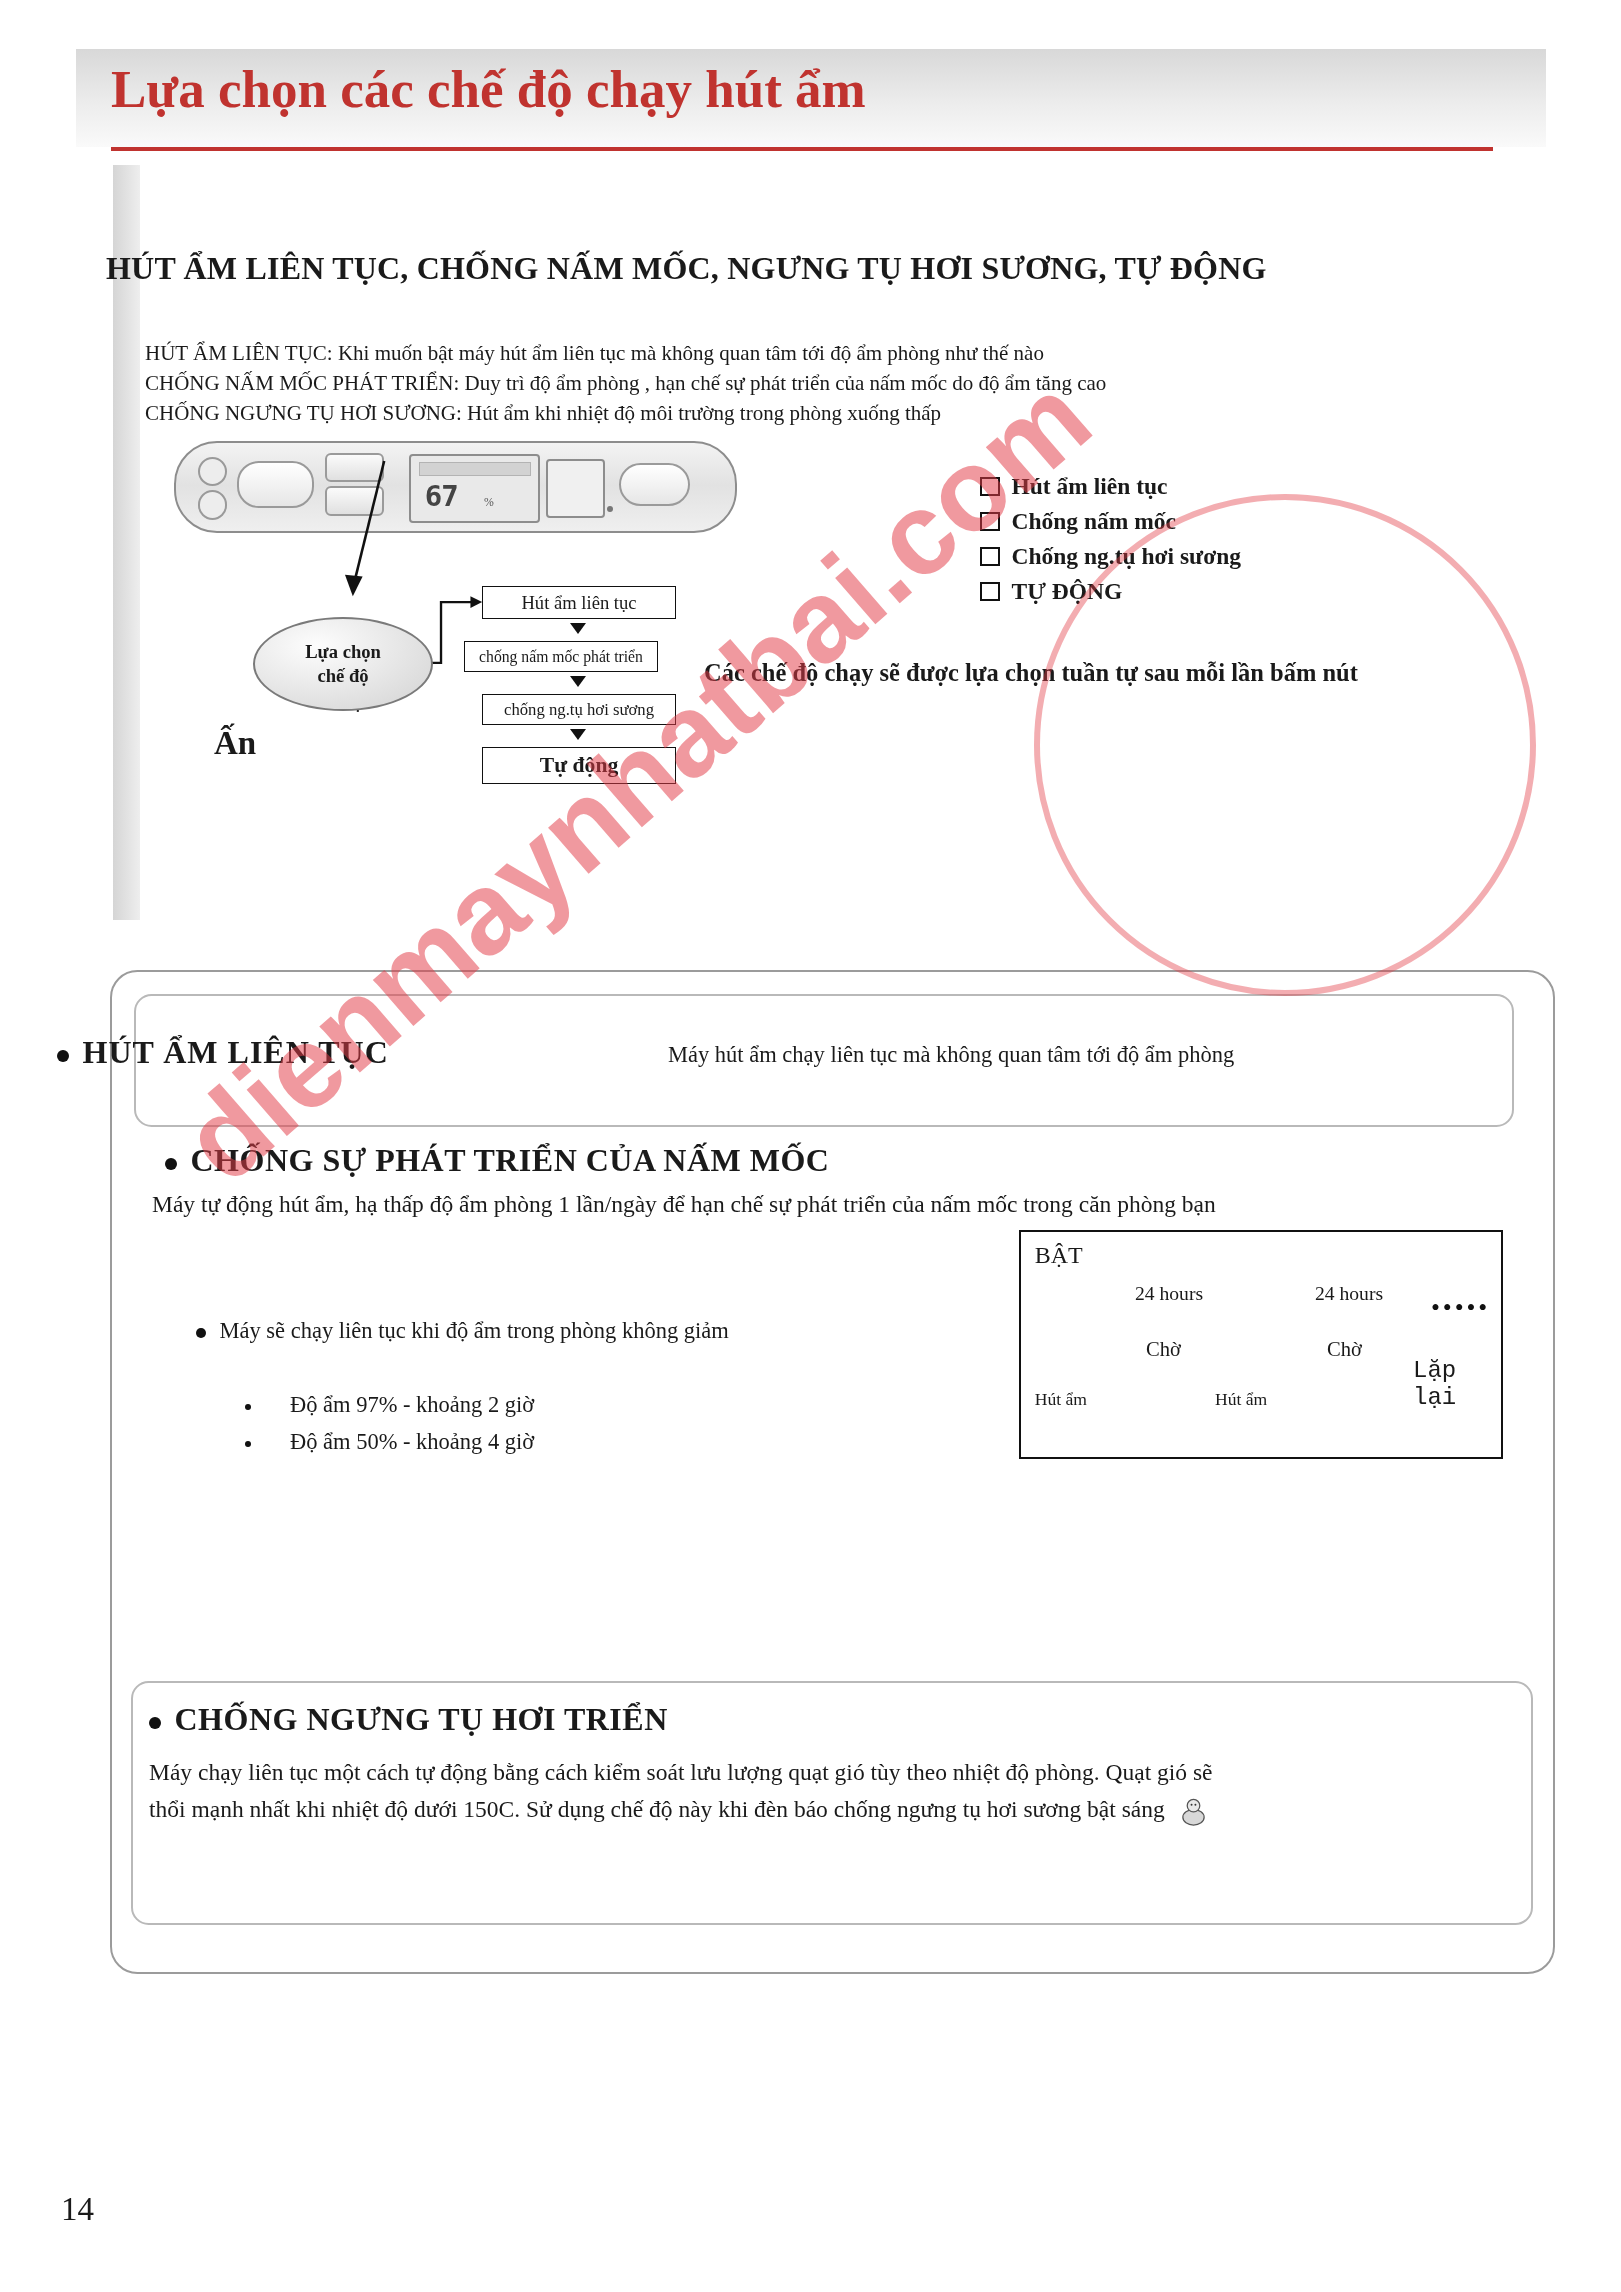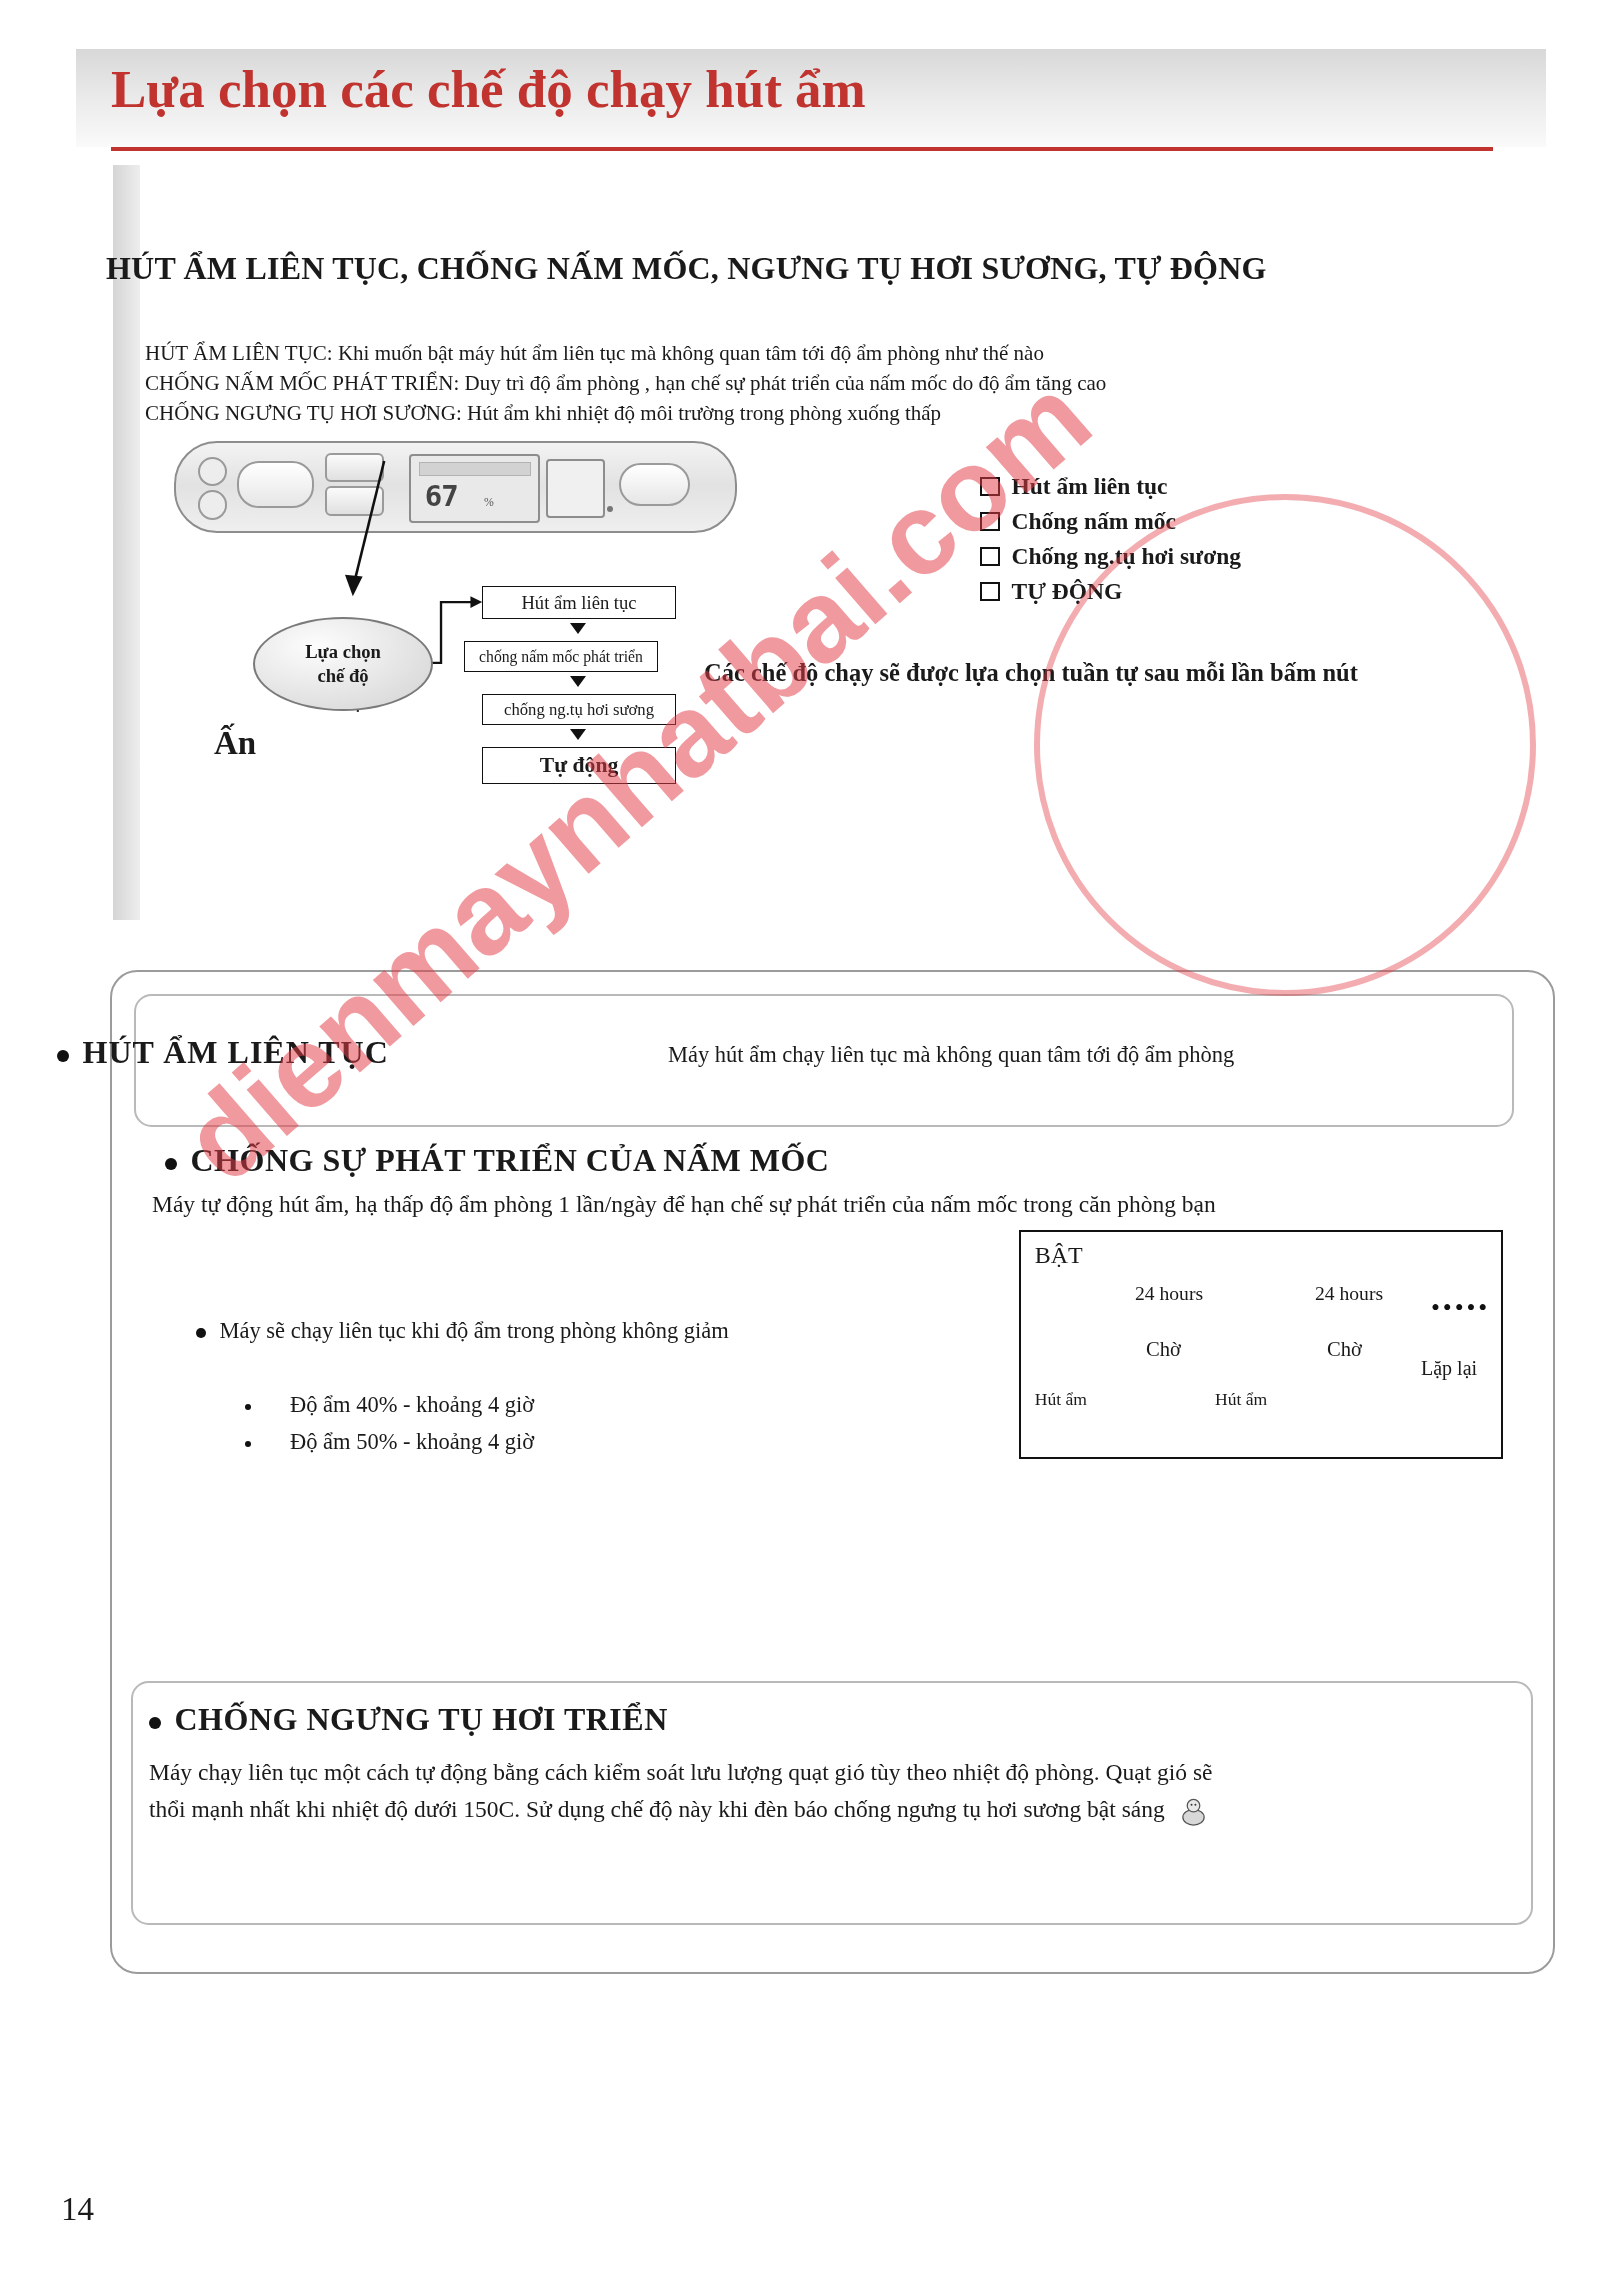--- a/index.html
+++ b/index.html
@@ -95,21 +95,21 @@
   .sdot2{display:inline-block;width:5.9px;height:5.9px;border-radius:50%;background:#111;
       vertical-align:middle;margin-right:39px;}
 
   
   .timing{position:absolute;left:1019px;top:1230px;width:480px;height:225px;border:2px solid #111;background:#fff;}
   .timing .bat{position:absolute;left:13.7px;top:9.8px;font-size:24px;}
   .timing .hr1{position:absolute;left:114px;top:51px;font-size:19.6px;}
   .timing .hr2{position:absolute;left:294px;top:51px;font-size:19.6px;}
   .timing .cho1{position:absolute;left:125px;top:106px;font-size:20.6px;}
   .timing .cho2{position:absolute;left:306px;top:106px;font-size:20.6px;}
-  .timing .lap{position:absolute;left:400px;top:125px;font-size:20px;}
+  .timing .lap{position:absolute;left:392px;top:125px;font-size:24px;font-family:Liberation Mono, monospace;}
   .timing .ha1{position:absolute;left:13.7px;top:157px;font-size:17.6px;}
   .timing .ha2{position:absolute;left:194px;top:157px;font-size:17.6px;}
   .timing .dots{position:absolute;left:410px;top:61px;font-size:25.5px;letter-spacing:2.9px;color:#111;}
 
   
   .lowbox{position:absolute;left:131px;top:1681px;width:1398px;height:240px;
       border:2px solid #b9b9b9;border-radius:17.6px;background:#fff;}
   .h-suong{position:absolute;left:149px;top:1701px;font-size:32px;font-weight:bold;letter-spacing:0.5px;}
   .p-suong{position:absolute;left:149px;top:1754px;width:1353px;font-size:23.5px;line-height:37px;}
 
@@ -254,21 +254,21 @@
 
   <div class="h-namoc">
     <span class="bullet"></span><span>CHỐNG SỰ PHÁT TRIỂN CỦA NẤM MỐC</span>
   </div>
   <div class="p-namoc">Máy tự động hút ẩm, hạ thấp độ ẩm phòng 1 lần/ngày để hạn chế sự phát triển của nấm mốc trong căn phòng bạn</div>
 
   <div class="b2">
     <span class="bullet" style="width:9.8px;height:9.8px;"></span><span>Máy sẽ chạy liên tục khi độ ẩm trong phòng không giảm</span>
   </div>
   <div class="d1">
-    <span class="sdot"></span><span>Độ ẩm  40% - khoảng 4 giờ</span>
+    <span class="sdot"></span><span>Độ ẩm  97% - khoảng 2 giờ</span>
   </div>
   <div class="d2">
     <span class="sdot2"></span><span>Độ ẩm 50% - khoảng 4 giờ</span>
   </div>
 
   <div class="timing">
     <div class="bat">BẬT</div>
     <div class="hr1">24 hours</div>
     <div class="hr2">24 hours</div>
     <div class="cho1">Chờ</div>

